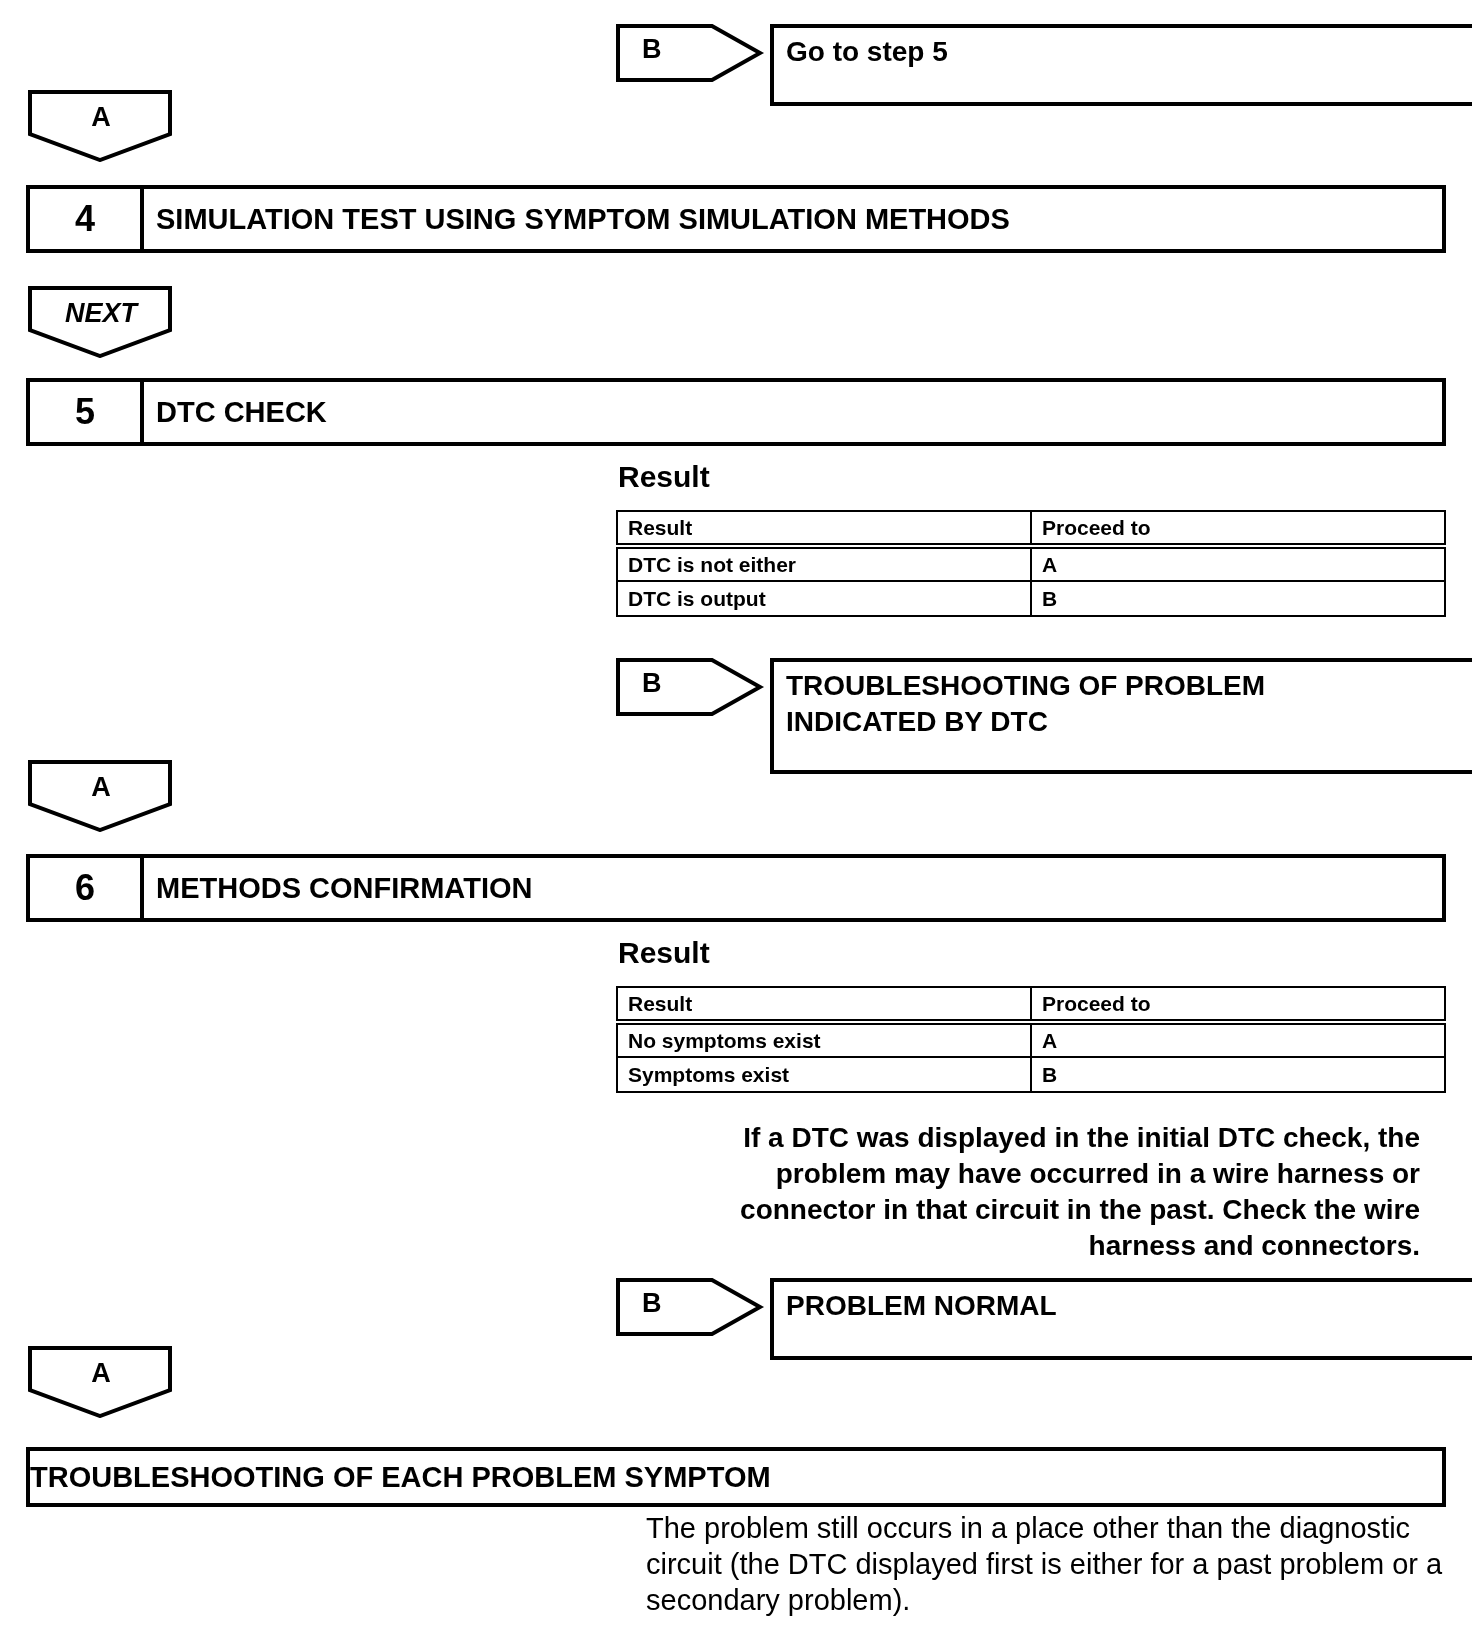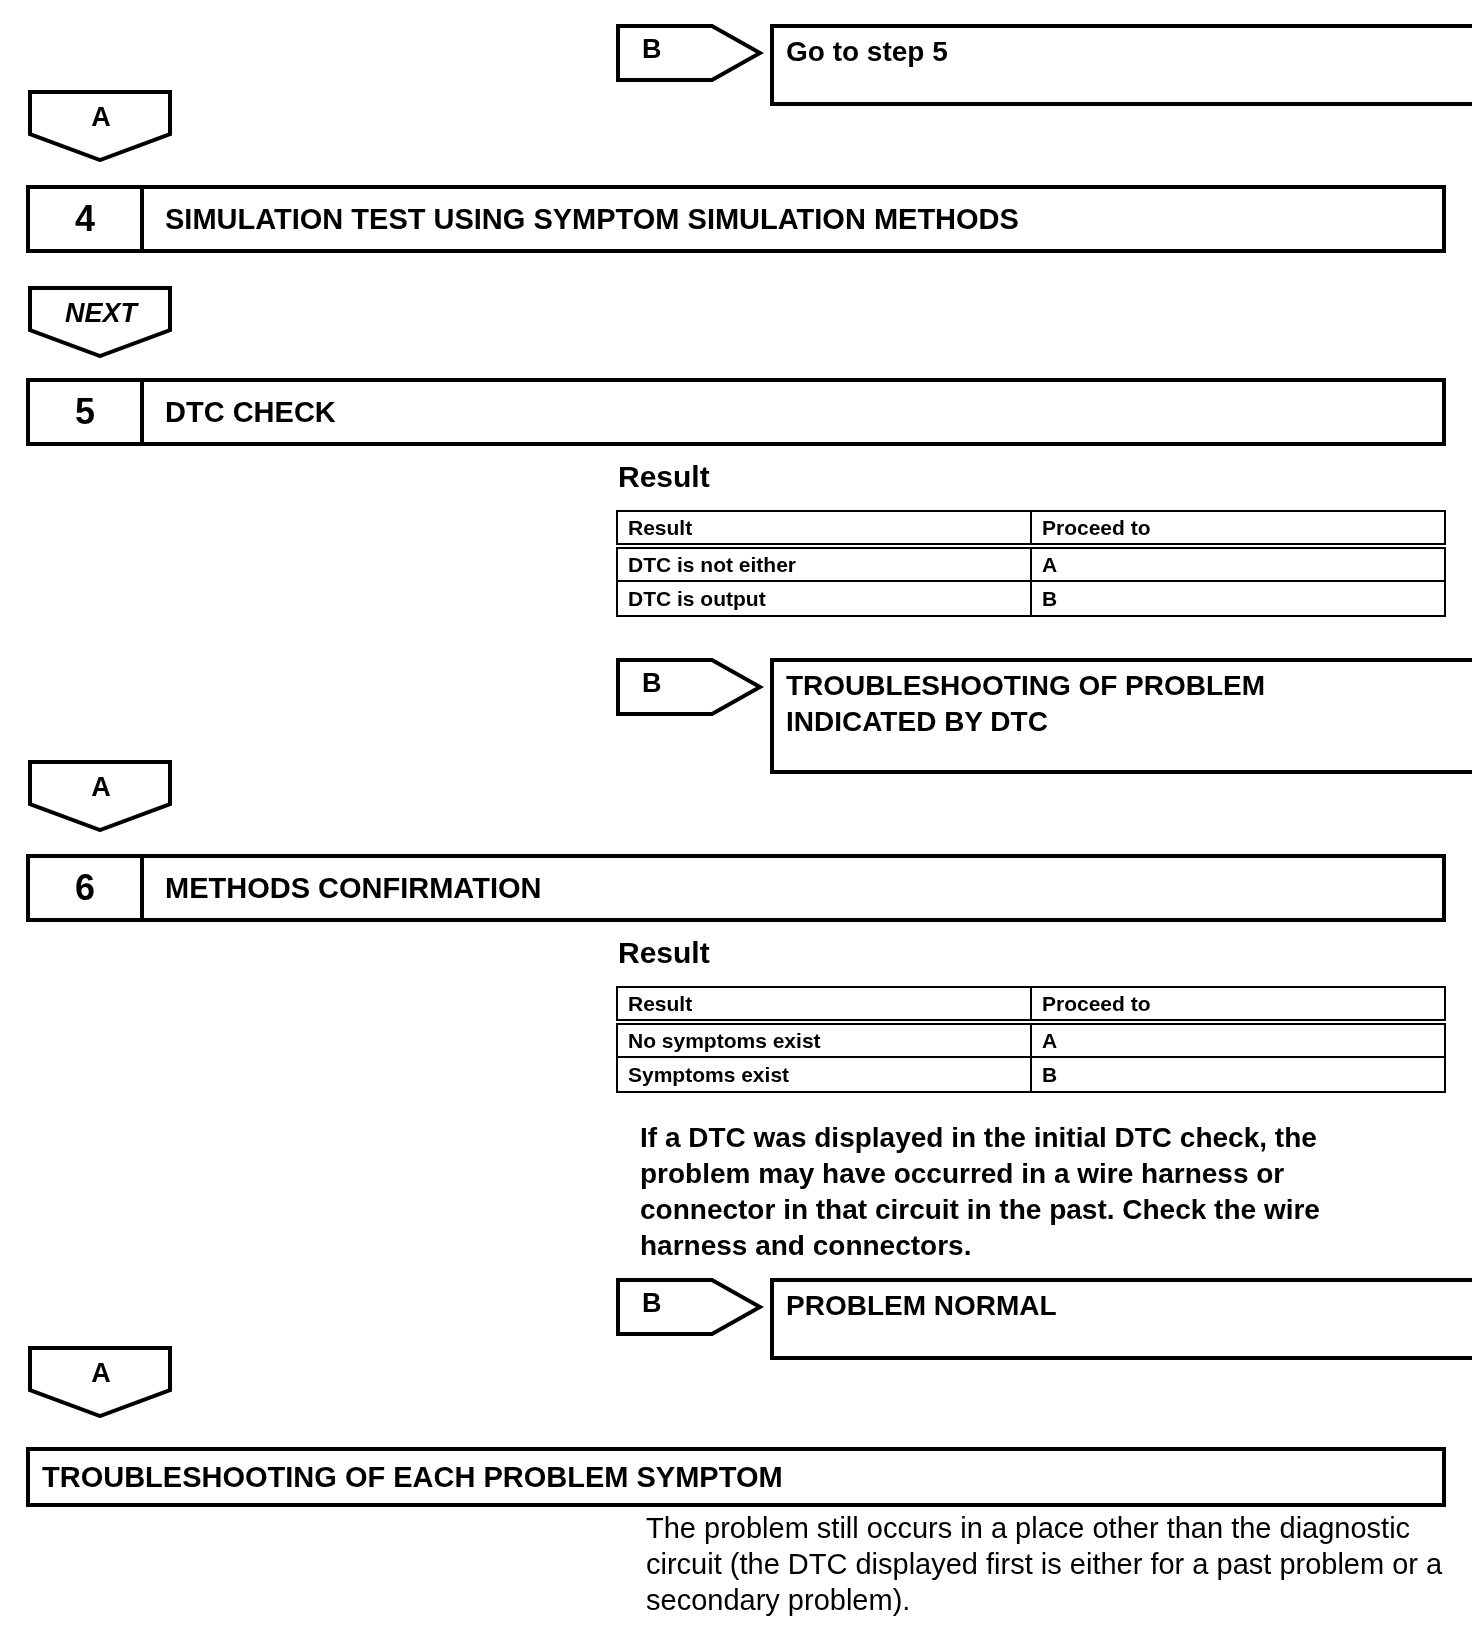--- a/index.html
+++ b/index.html
@@ -24,38 +24,38 @@
   }
 
   .step-box {
     position: absolute; left: 26px; width: 1420px; height: 68px;
     border: 4px solid #000; display: flex; box-sizing: border-box;
   }
   .step-num {
     width: 110px; border-right: 4px solid #000; display: flex; align-items: center;
     justify-content: center; font-size: 36px; font-weight: bold;
   }
-  .step-title { flex: 1; display: flex; align-items: center; padding-left: 21px; font-size: 29px; font-weight: bold; }
+  .step-title { flex: 1; display: flex; align-items: center; padding-left: 12px; font-size: 29px; font-weight: bold; }
 
   .result-heading { position: absolute; left: 618px; font-size: 30px; font-weight: bold; }
 
   table.result-table {
     position: absolute; left: 616px; width: 830px; border-collapse: collapse;
     border: 2px solid #000; font-size: 21px; font-weight: bold;
   }
   table.result-table td {
     border: 2px solid #000; height: 35px; padding: 0 10px; width: 50%; box-sizing: border-box;
   }
   table.result-table tr.head td { border-bottom: 6px double #000; }
 
   .note { position: absolute; left: 640px; width: 780px; font-size: 28px; font-weight: bold; line-height: 36px; }
   .final-box {
     position: absolute; left: 26px; top: 1447px; width: 1420px; height: 60px;
     border: 4px solid #000; box-sizing: border-box; display: flex; align-items: center;
-    padding-left: 12px; font-size: 29px; font-weight: bold;
+    font-size: 29px; font-weight: bold;
   }
   .final-note { position: absolute; left: 618px; top: 1510px; width: 830px; font-size: 29px; line-height: 36px; margin-left: 28px; }
 </style>
 </head>
 <body>
 
 <div class="tag-right" style="left:616px; top:24px;">
   <svg width="148" height="58">
     <polygon points="2,2 96,2 144,29 96,56 2,56" fill="#fff" stroke="#000" stroke-width="4"></polygon>
   </svg>
@@ -141,21 +141,21 @@
     <td>No symptoms exist</td>
     <td>A</td>
   </tr>
   <tr>
     <td>Symptoms exist</td>
     <td>B</td>
   </tr>
 </tbody>
   </table>
 
-<div class="note" style="top:1120px;">If a DTC was displayed in the initial DTC check, the problem may have occurred in a wire harness or connector in that circuit in the past. Check the wire harness and connectors.</div>
+<div class="note" style="top:1120px;text-align:right;">If a DTC was displayed in the initial DTC check, the problem may have occurred in a wire harness or connector in that circuit in the past. Check the wire harness and connectors.</div>
 
 <div class="tag-right" style="left:616px; top:1278px;">
   <svg width="148" height="58">
     <polygon points="2,2 96,2 144,29 96,56 2,56" fill="#fff" stroke="#000" stroke-width="4"></polygon>
   </svg>
   <span class="lbl">B</span>
 </div>
 <div class="target-box" style="left:770px; top:1278px; width:676px; height:62px;">
   <span>PROBLEM NORMAL</span>
 </div>

